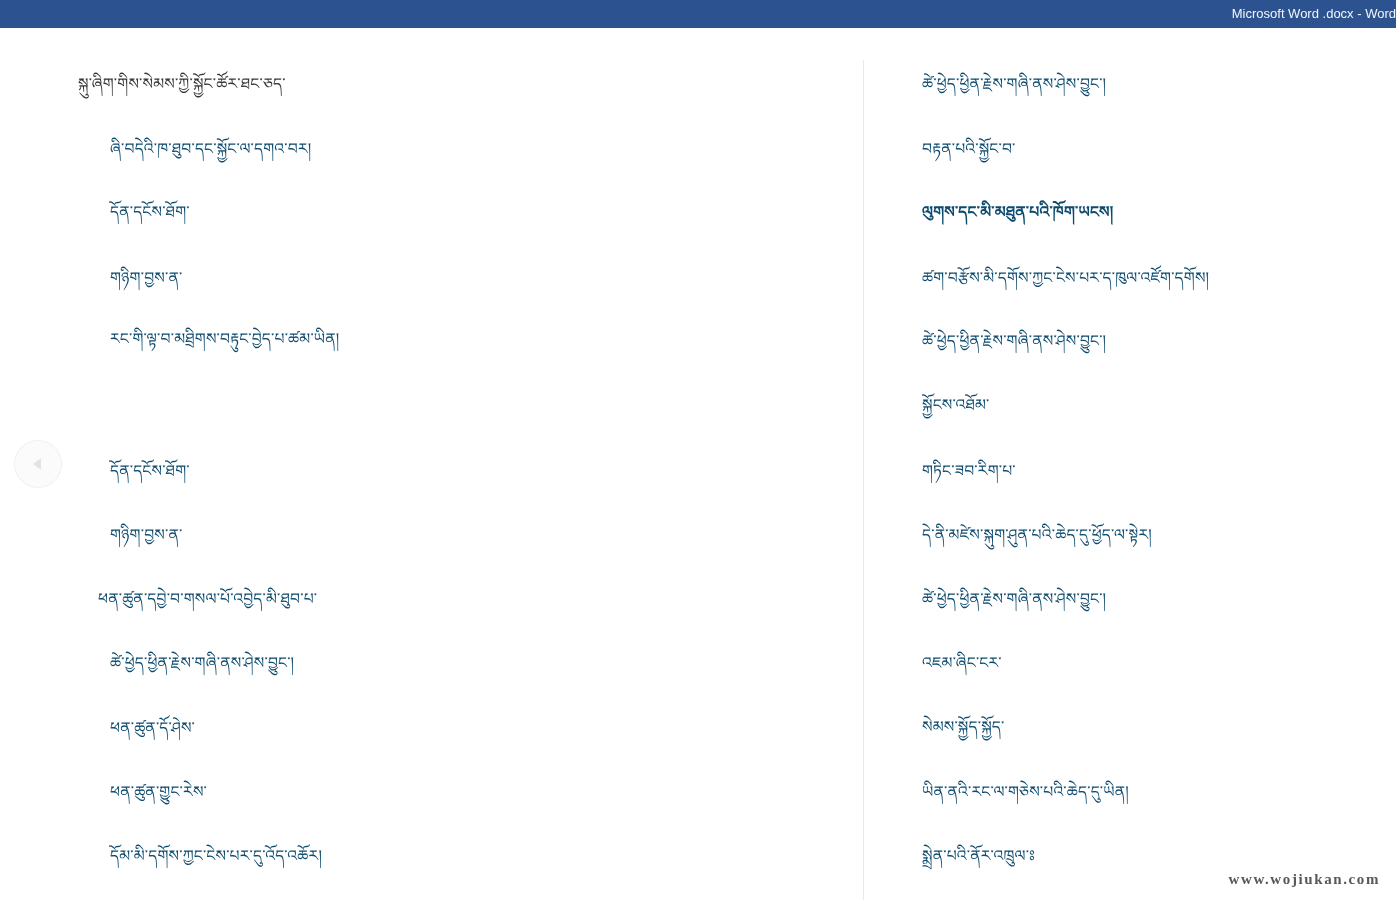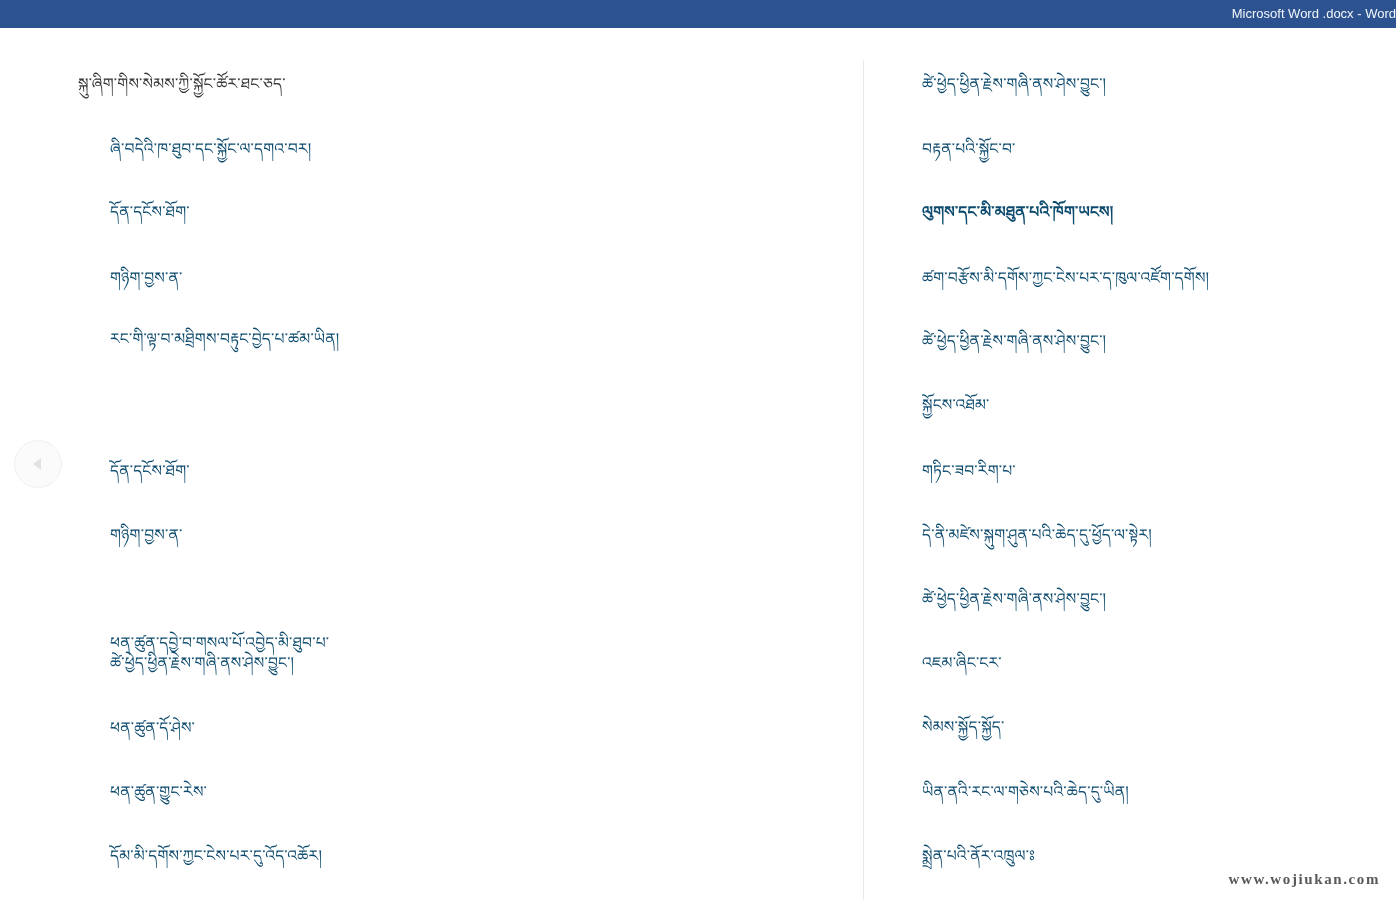--- a/index.html
+++ b/index.html
@@ -174,21 +174,21 @@
 
   <div class="page-columns">
     <div class="col col-left" id="left-column">
         <div class="tib-line heading" style="left: 78px; top: 44px;">སྐུ་ཞིག་གིས་སེམས་ཀྱི་སྐྱོང་ཚོར་ཐང་ཅད་</div>
         <div class="tib-line" style="left: 110px; top: 109px;">ཞི་བདེའི་ཁ་ཐུབ་དང་སྐྱོང་ལ་དགའ་བར།</div>
         <div class="tib-line" style="left: 110px; top: 172px;">དོན་དངོས་ཐོག་</div>
         <div class="tib-line" style="left: 110px; top: 238px;">གཉིག་བྱས་ན་</div>
         <div class="tib-line" style="left: 110px; top: 299px;">རང་གི་ལྟ་བ་མཐྲིགས་བརྟུང་བྱེད་པ་ཚམ་ཡིན།</div>
         <div class="tib-line" style="left: 110px; top: 431px;">དོན་དངོས་ཐོག་</div>
         <div class="tib-line" style="left: 110px; top: 495px;">གཉིག་བྱས་ན་</div>
-        <div class="tib-line" style="left: 110px; top: 559px; margin-top: 44px;">ཕན་ཚུན་དབྱེ་བ་གསལ་པོ་འབྱེད་མི་ཐུབ་པ་</div>
+        <div class="tib-line" style="left: 98px; top: 559px;">ཕན་ཚུན་དབྱེ་བ་གསལ་པོ་འབྱེད་མི་ཐུབ་པ་</div>
         <div class="tib-line" style="left: 110px; top: 623px;">ཚེ་ཕྱེད་ཕྱིན་རྗེས་གཞི་ནས་ཤེས་བྱུང་།</div>
         <div class="tib-line" style="left: 110px; top: 688px;">ཕན་ཚུན་དོ་ཤེས་</div>
         <div class="tib-line" style="left: 110px; top: 752px;">ཕན་ཚུན་གྱུང་རེས་</div>
         <div class="tib-line" style="left: 110px; top: 816px;">དོམ་མི་དགོས་ཀྱང་ངེས་པར་དུ་འོད་འཆོར།</div>
       </div>
     <div class="col col-right" id="right-column">
         <div class="tib-line" style="left: 59px; top: 44px;">ཚེ་ཕྱེད་ཕྱིན་རྗེས་གཞི་ནས་ཤེས་བྱུང་།</div>
         <div class="tib-line" style="left: 59px; top: 109px;">བརྟན་པའི་སྐྱོང་བ་</div>
         <div class="tib-line" style="left: 59px; top: 172px; font-weight: bold;">ལུགས་དང་མི་མཐུན་པའི་ཁོག་ཡངས།</div>
         <div class="tib-line" style="left: 59px; top: 238px;">ཚག་བརྩོས་མི་དགོས་ཀྱང་ངེས་པར་ད་ཁུལ་འཛོག་དགོས།</div>

